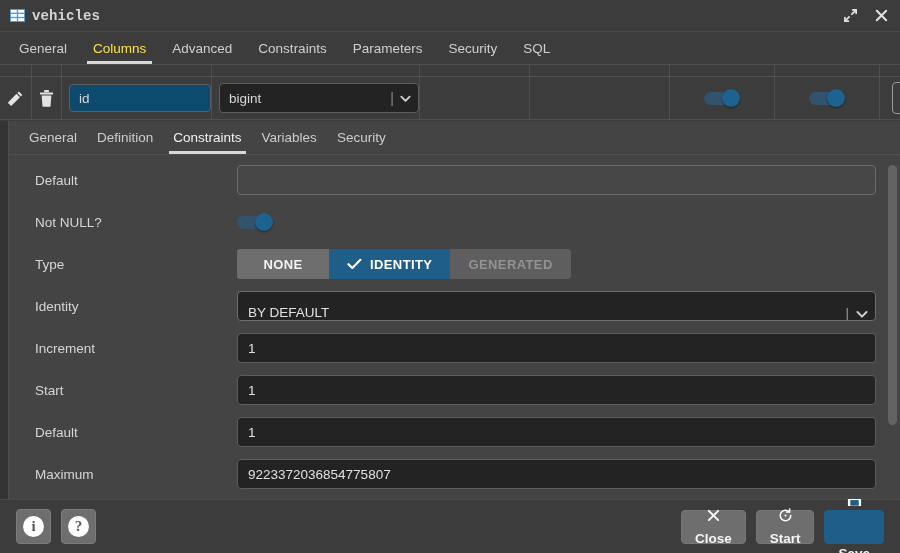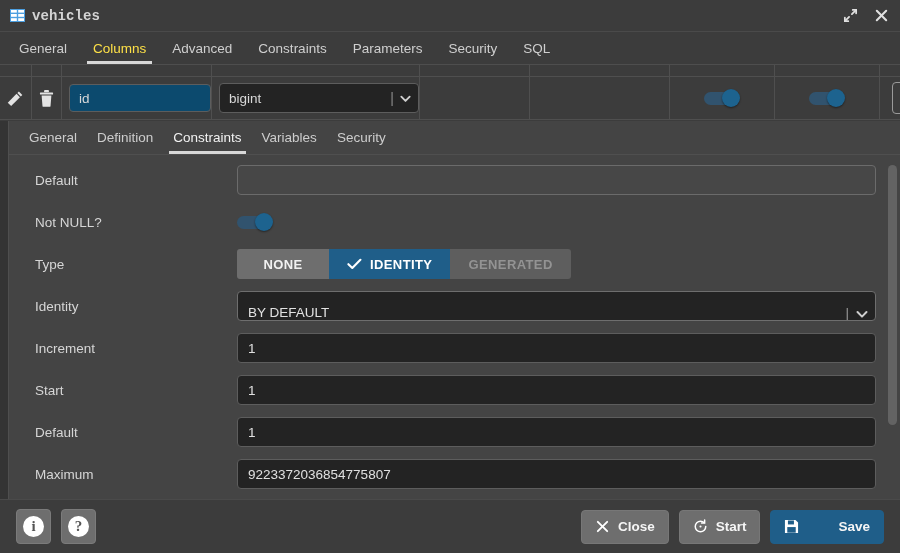--- a/index.html
+++ b/index.html
@@ -225,20 +225,21 @@
   }
   .foot-left { display: flex; gap: 10px; }
   .foot-right { margin-left: auto; display: flex; gap: 10px; }
   .rbtn {
     height: 34px; border-radius: 4px;
     display: flex; align-items: center; justify-content: center;
     gap: 8px; padding: 0 13px; cursor: pointer;
     font-size: 13.5px; font-weight: bold;
     background: #6e6e6e; color: #f5f5f5;
     border: 1px solid #777;
+    flex-direction: column;
   }
   .rbtn.primary { background: #1f5e89; border-color: #1f5e89; gap: 39px; }
   .sqbtn {
     width: 35px; height: 35px; border-radius: 4px;
     background: #6e6e6e; border: 1px solid #7b7b7b;
     display: flex; align-items: center; justify-content: center;
     cursor: pointer;
   }
   .circ {
     width: 21px; height: 21px; border-radius: 50%;

